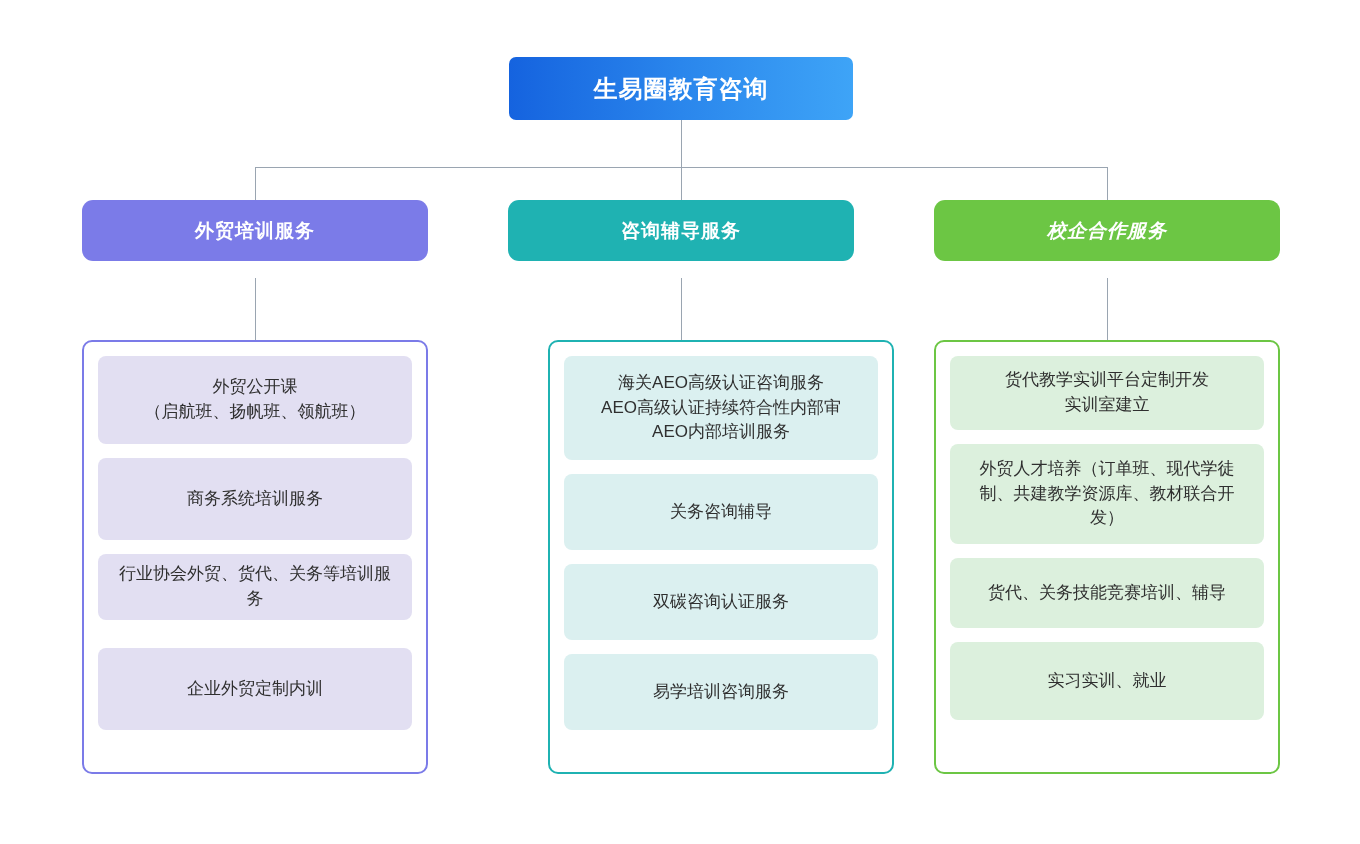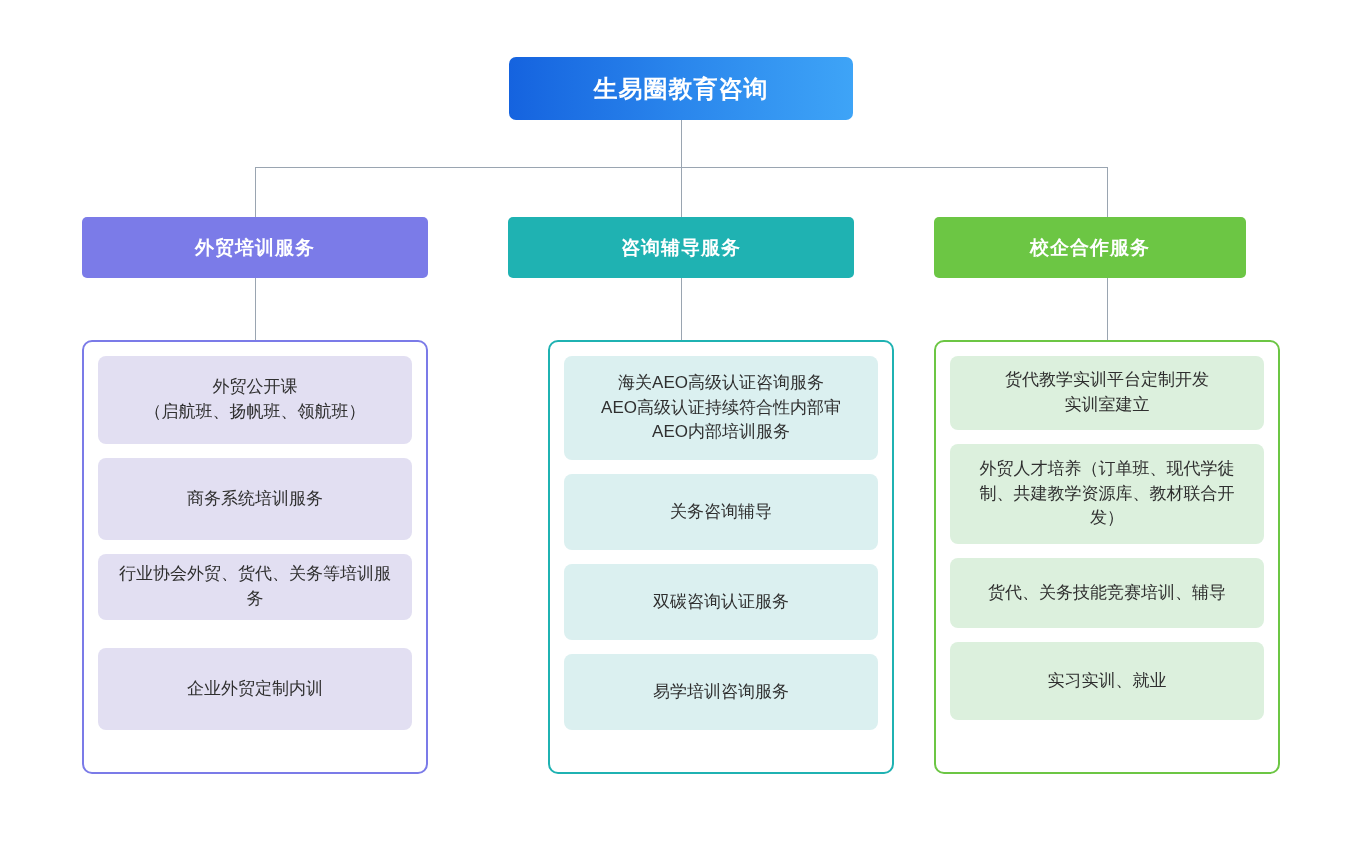--- a/index.html
+++ b/index.html
@@ -42,23 +42,23 @@
   .line {
     position: absolute;
     background: #9aa5b1;
   }
   .line-v { width: 1px; }
   .line-h { height: 1px; }
 
   
   .cat-header {
     position: absolute;
-    top: 217px;
+    top: 200px;
     height: 61px;
-    border-radius: 5px;
+    border-radius: 11px;
     display: flex;
     align-items: center;
     justify-content: center;
     color: #ffffff;
     font-size: 19px;
     font-weight: bold;
     letter-spacing: 1px;
   }
 
   
@@ -111,21 +111,21 @@
   <div class="line line-v" style="left:255px; top:167px; width:1px; height:51px;"></div>
   <div class="line line-v" style="left:681px; top:167px; width:1px; height:51px;"></div>
   <div class="line line-v" style="left:1107px; top:167px; width:1px; height:51px;"></div>
 
   <div class="line line-v" style="left:255px; top:278px; width:1px; height:63px;"></div>
   <div class="line line-v" style="left:681px; top:278px; width:1px; height:63px;"></div>
   <div class="line line-v" style="left:1107px; top:278px; width:1px; height:63px;"></div>
 
   <div class="cat-header" id="cat-header-1" style="left:82px; width:346px; background:#7b7be8;">外贸培训服务</div>
   <div class="cat-header" id="cat-header-2" style="left:508px; width:346px; background:#1fb2b2;">咨询辅导服务</div>
-  <div class="cat-header" id="cat-header-3" style="left:934px; width:312px; background:#6cc644;">校企合作服务</div>
+  <div class="cat-header" id="cat-header-3" style="left:934px; width:346px; background:#6cc644;font-style:italic;">校企合作服务</div>
 
   <div class="group-box" id="group-1">
       <div class="item" style="background: rgb(226, 223, 242); height: 88px; margin-bottom: 14px;">
         <div>
           <span class="item-line">外贸公开课</span>
           <span class="item-line">（启航班、扬帆班、领航班）</span>
         </div>
       </div>
       <div class="item" style="background: rgb(226, 223, 242); height: 82px; margin-bottom: 14px;">
         <div>

